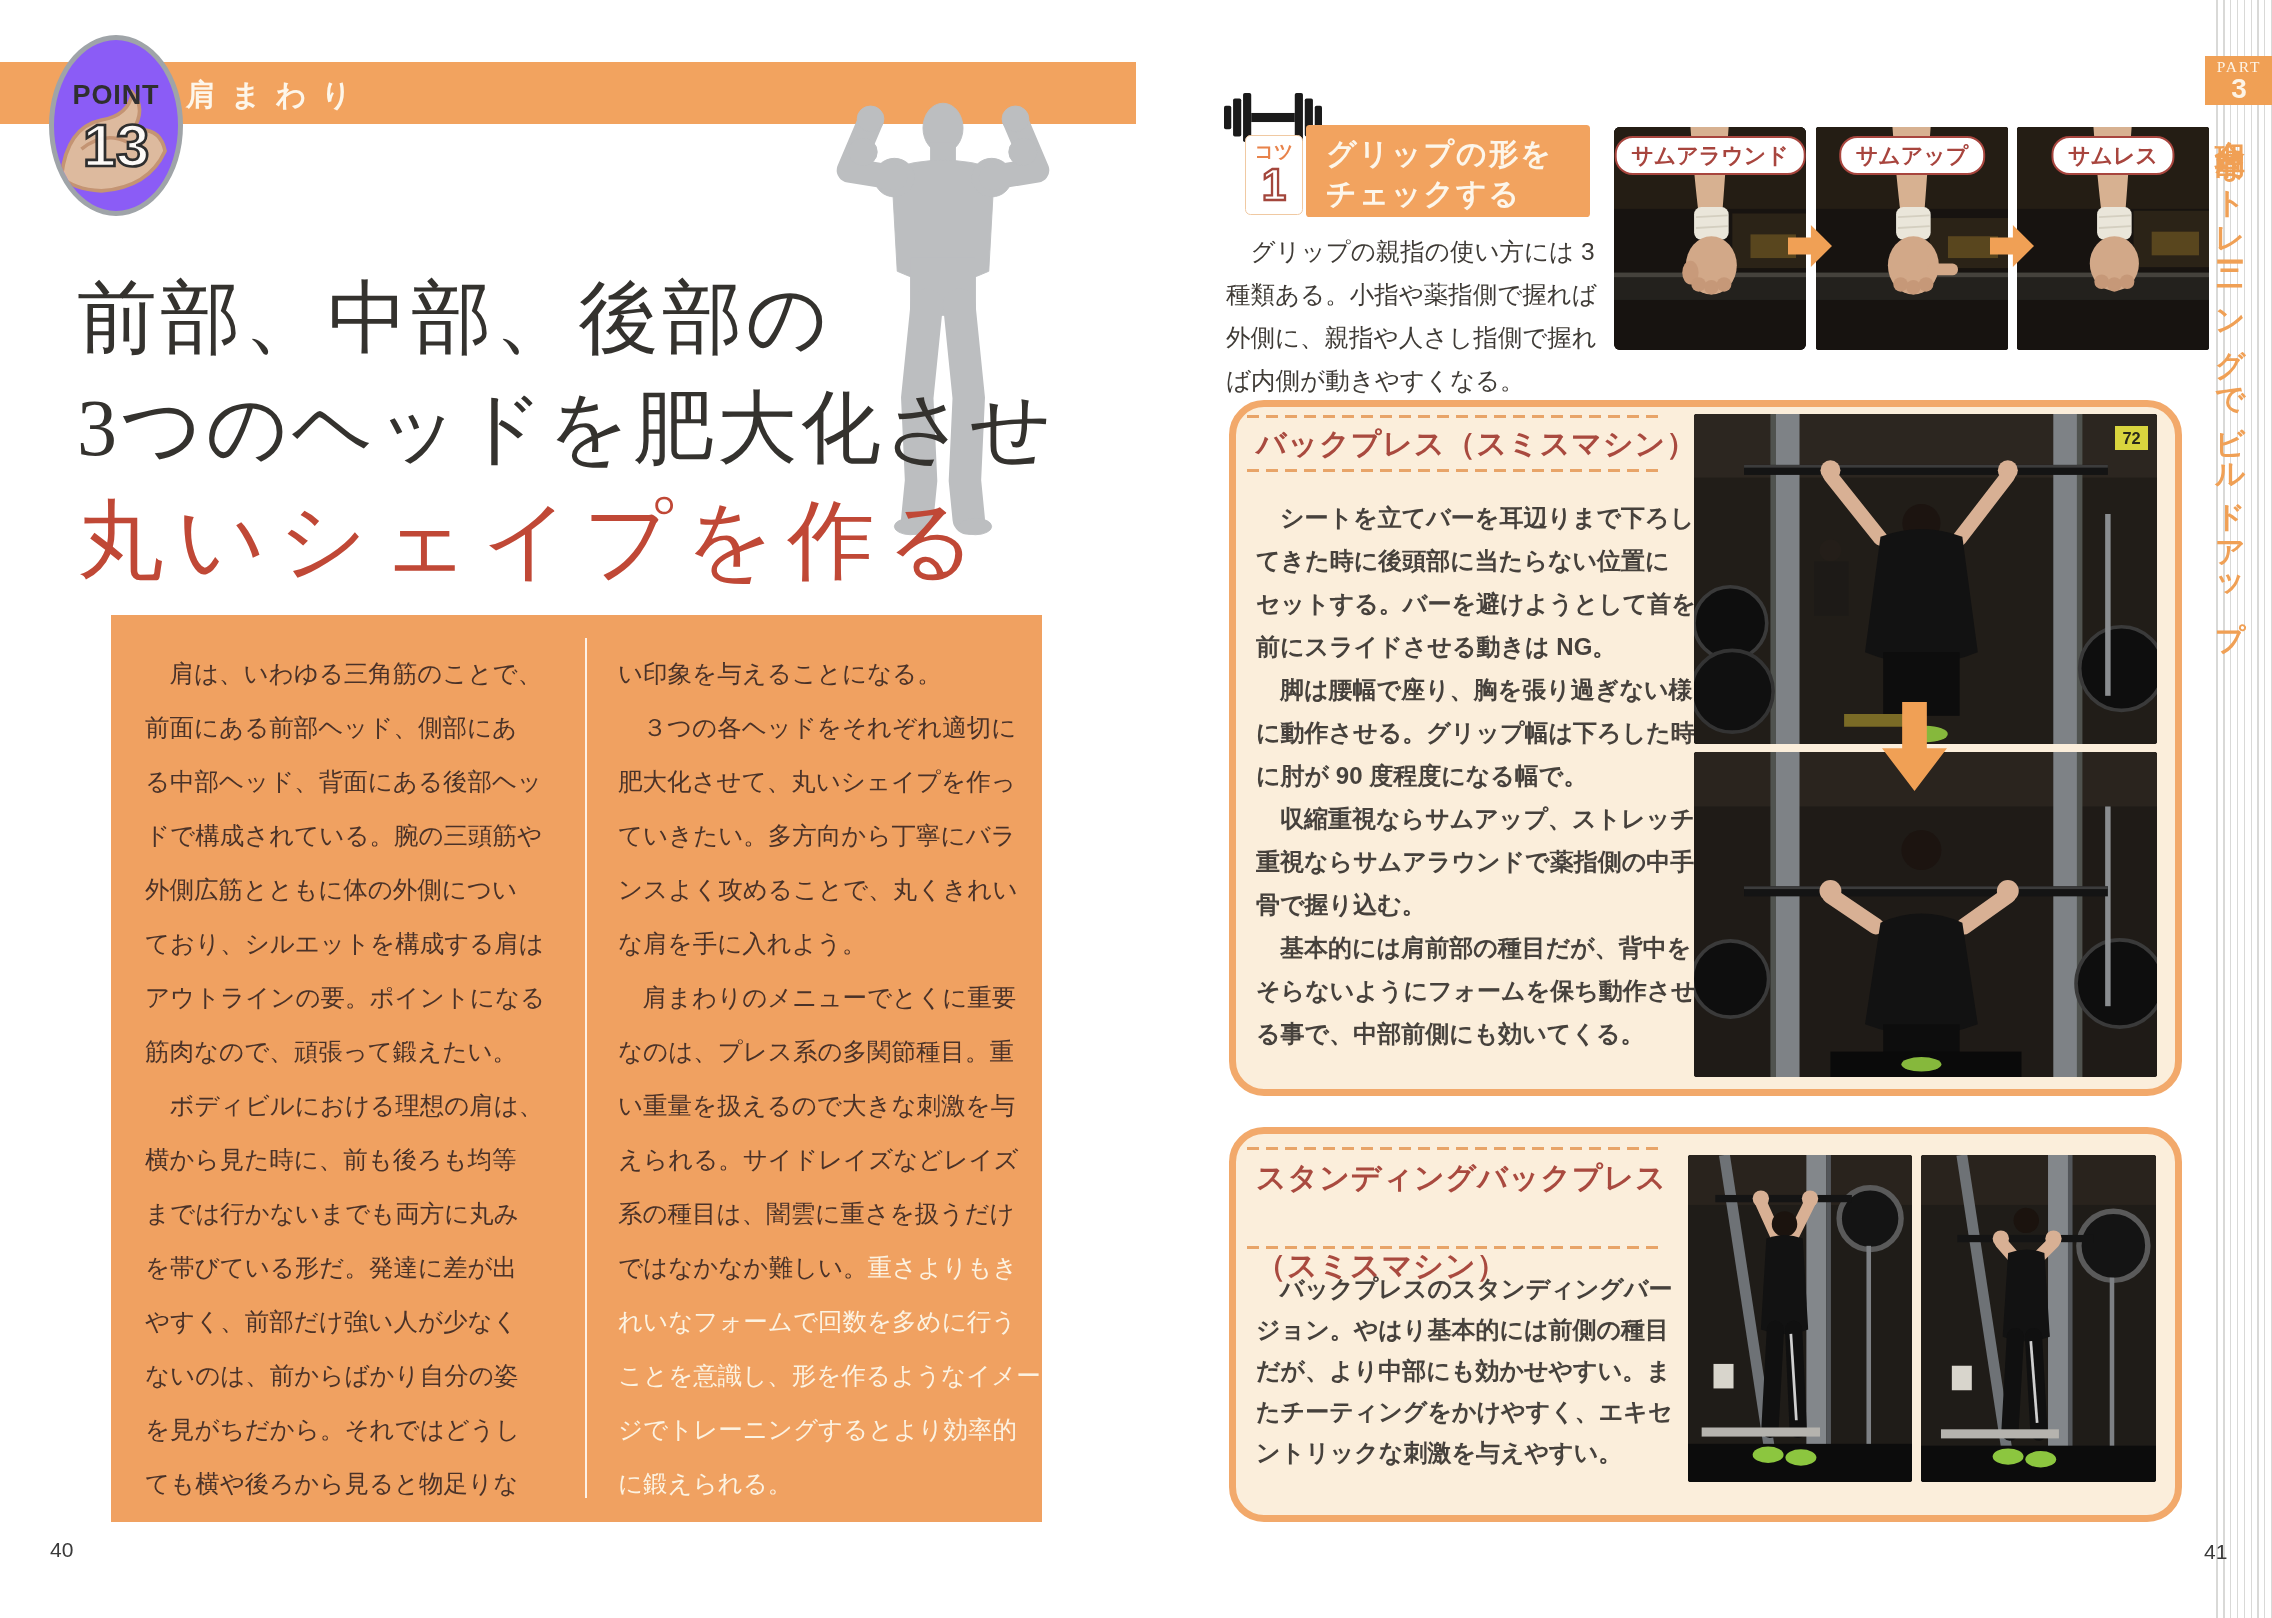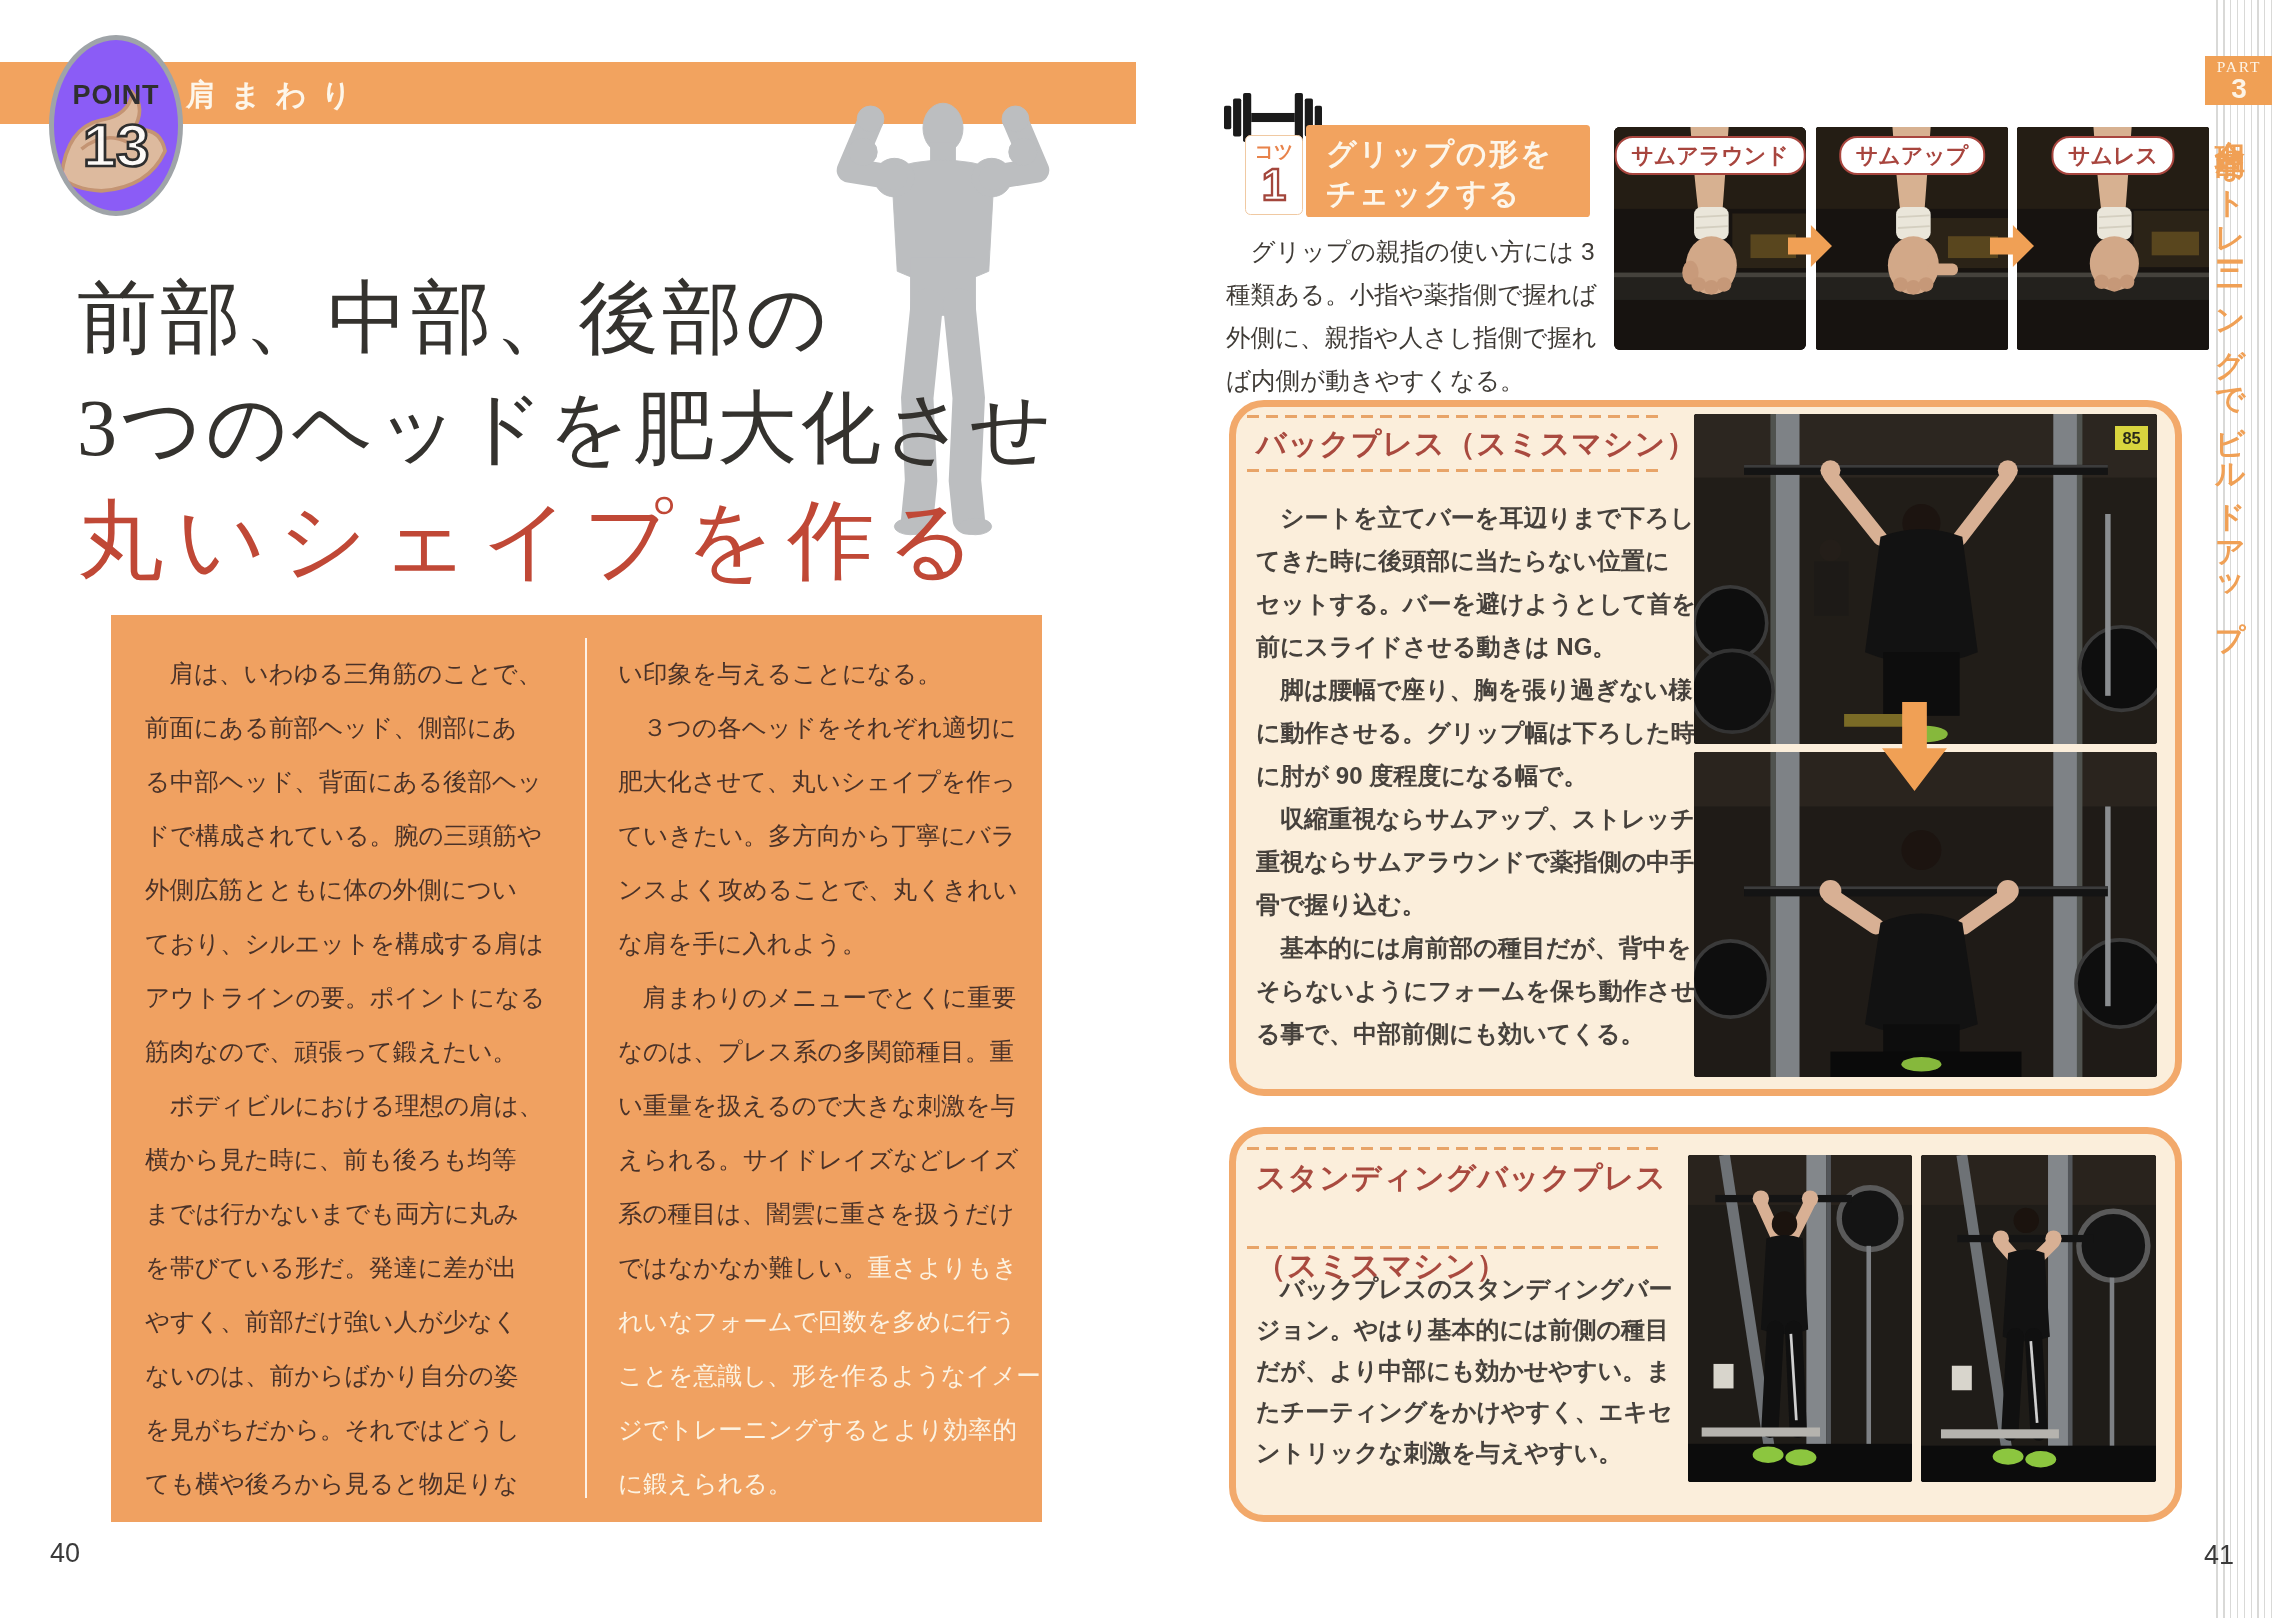--- a/index.html
+++ b/index.html
@@ -20,21 +20,21 @@
   .hl2{top:375px;font-size:80px;letter-spacing:3.6px;}
   .hl3{top:482px;font-size:87px;letter-spacing:12.7px;color:#C04836;}
   .silhouette{left:800px;top:95px;width:286px;height:459px;}
   .intro-box{left:111px;top:615px;width:931px;height:907px;background:#F0A161;}
   .col-divider{left:585px;top:638px;width:1.8px;height:860px;background:rgba(255,255,255,0.85);}
   .intro-col{top:647px;width:427px;font-size:24.5px;color:#4A3228;}
   .intro-col .ln{height:54px;line-height:54px;white-space:nowrap;}
   .col1{left:145px;}
   .col2{left:618px;}
   .seg-white{color:#FCF3E2;}
-  .page-num{font-size:27px;color:#3A3A3A;}
+  .page-num{font-size:21px;color:#3A3A3A;}
   .pn-left{left:50px;top:1538px;}
   .pn-right{left:2204px;top:1540px;}
 
   
   .dumbbell{left:1224px;top:93px;width:98px;height:49px;}
   .tip-badge{left:1245px;top:135px;width:56px;height:78px;background:#fff;border:1.8px solid #F0C9A2;border-radius:5.5px;}
   .tip-badge-label{left:0;top:2.7px;width:100%;text-align:center;font-size:19px;font-weight:bold;color:#E8834B;}
   .tip-badge-number{left:0;top:23.6px;width:100%;text-align:center;font-size:44px;font-weight:bold;
                     color:#fff;-webkit-text-stroke:2.3px #A3463C;}
   .tip-title-box{left:1306px;top:125px;width:284px;height:92px;background:#F2A35F;border-radius:3.6px;}
@@ -295,21 +295,21 @@
       <circle cx="150" cy="62" r="11" fill="#D8B094"></circle>
         <circle cx="345" cy="62" r="11" fill="#D8B094"></circle>
       <path d="M150 68 L205 137" stroke="#D8B094" stroke-width="16" stroke-linecap="round" fill="none"></path>
       <path d="M345 68 L292 137" stroke="#D8B094" stroke-width="16" stroke-linecap="round" fill="none"></path>
       <circle cx="250" cy="120" r="21" fill="#1C1410"></circle>
       <path d="M205 135 Q250 118 295 135 L312 262 Q250 288 188 262 Z" fill="#121212"></path>
       <rect x="208" y="262" width="84" height="70" fill="#0D0D0D"></rect>
       <rect x="165" y="330" width="70" height="14" fill="#7A6B26"></rect>
       <ellipse cx="255" cy="352" rx="24" ry="9" fill="#86B83C"></ellipse>
     </svg>
-    <div class="photo-badge">85</div>
+    <div class="photo-badge">72</div>
   </div>
   <div class="abs photo bp-photo2">
     <svg width="463" height="325" viewBox="0 0 509 358" preserveAspectRatio="none">
       <rect width="509" height="358" fill="#1F1B17"></rect>
         <rect width="509" height="60" fill="#2A241E"></rect>
       <rect x="84" y="0" width="6" height="358" fill="#50534F"></rect>
         <rect x="90" y="0" width="26" height="358" fill="#7E8286"></rect>
       <rect x="395" y="0" width="26" height="358" fill="#7E8286"></rect>
         <rect x="421" y="0" width="6" height="358" fill="#50534F"></rect>
       <circle cx="40" cy="250" r="42" fill="#0E0E0E" stroke="#3A3A3A" stroke-width="4"></circle>

